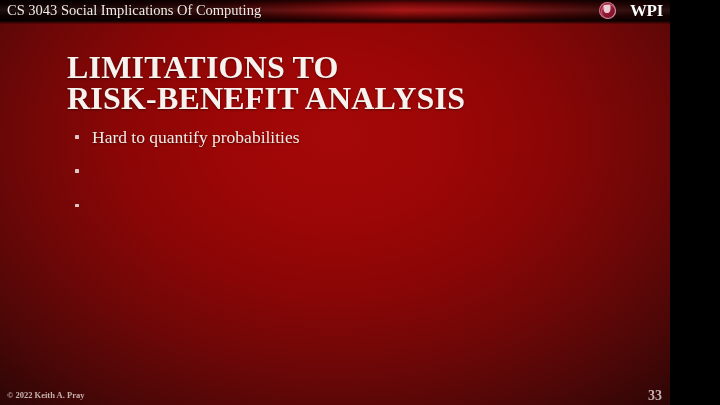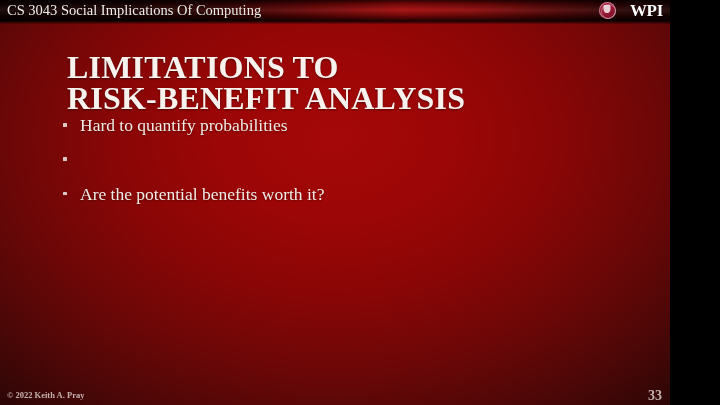--- a/index.html
+++ b/index.html
@@ -134,21 +134,21 @@
   }
   #slide-title .title-line { display: block; white-space: nowrap; }
 
   
   #bullet-list {
     position: absolute;
     left: 57px;
     top: 108px;
     width: 600px;
     list-style: none;
-    margin: 4px;
+    margin: 16px;
     padding: 0;
   }
   #bullet-list li {
     position: relative;
     padding-left: 19px;
     height: 34.3px;
     font-size: 17.5px;
     line-height: 26px;
     color: #f2ece7;
     white-space: nowrap;
@@ -209,21 +209,20 @@
   <ul id="bullet-list">
     <li>
       <span class="bullet-dot"></span>
       <span>Hard to quantify probabilities</span>
     </li>
     <li>
       <span class="bullet-dot"></span>
     </li>
     <li>
       <span class="bullet-dot"></span>
-      <span>Are the potential benefits worth it?</span>
     </li>
   </ul>
 
   <div id="footer-copyright">© 2022 Keith A. Pray</div>
 
   <div id="footer-page-number">33</div>
 
 </div>
 
 </body></html>

